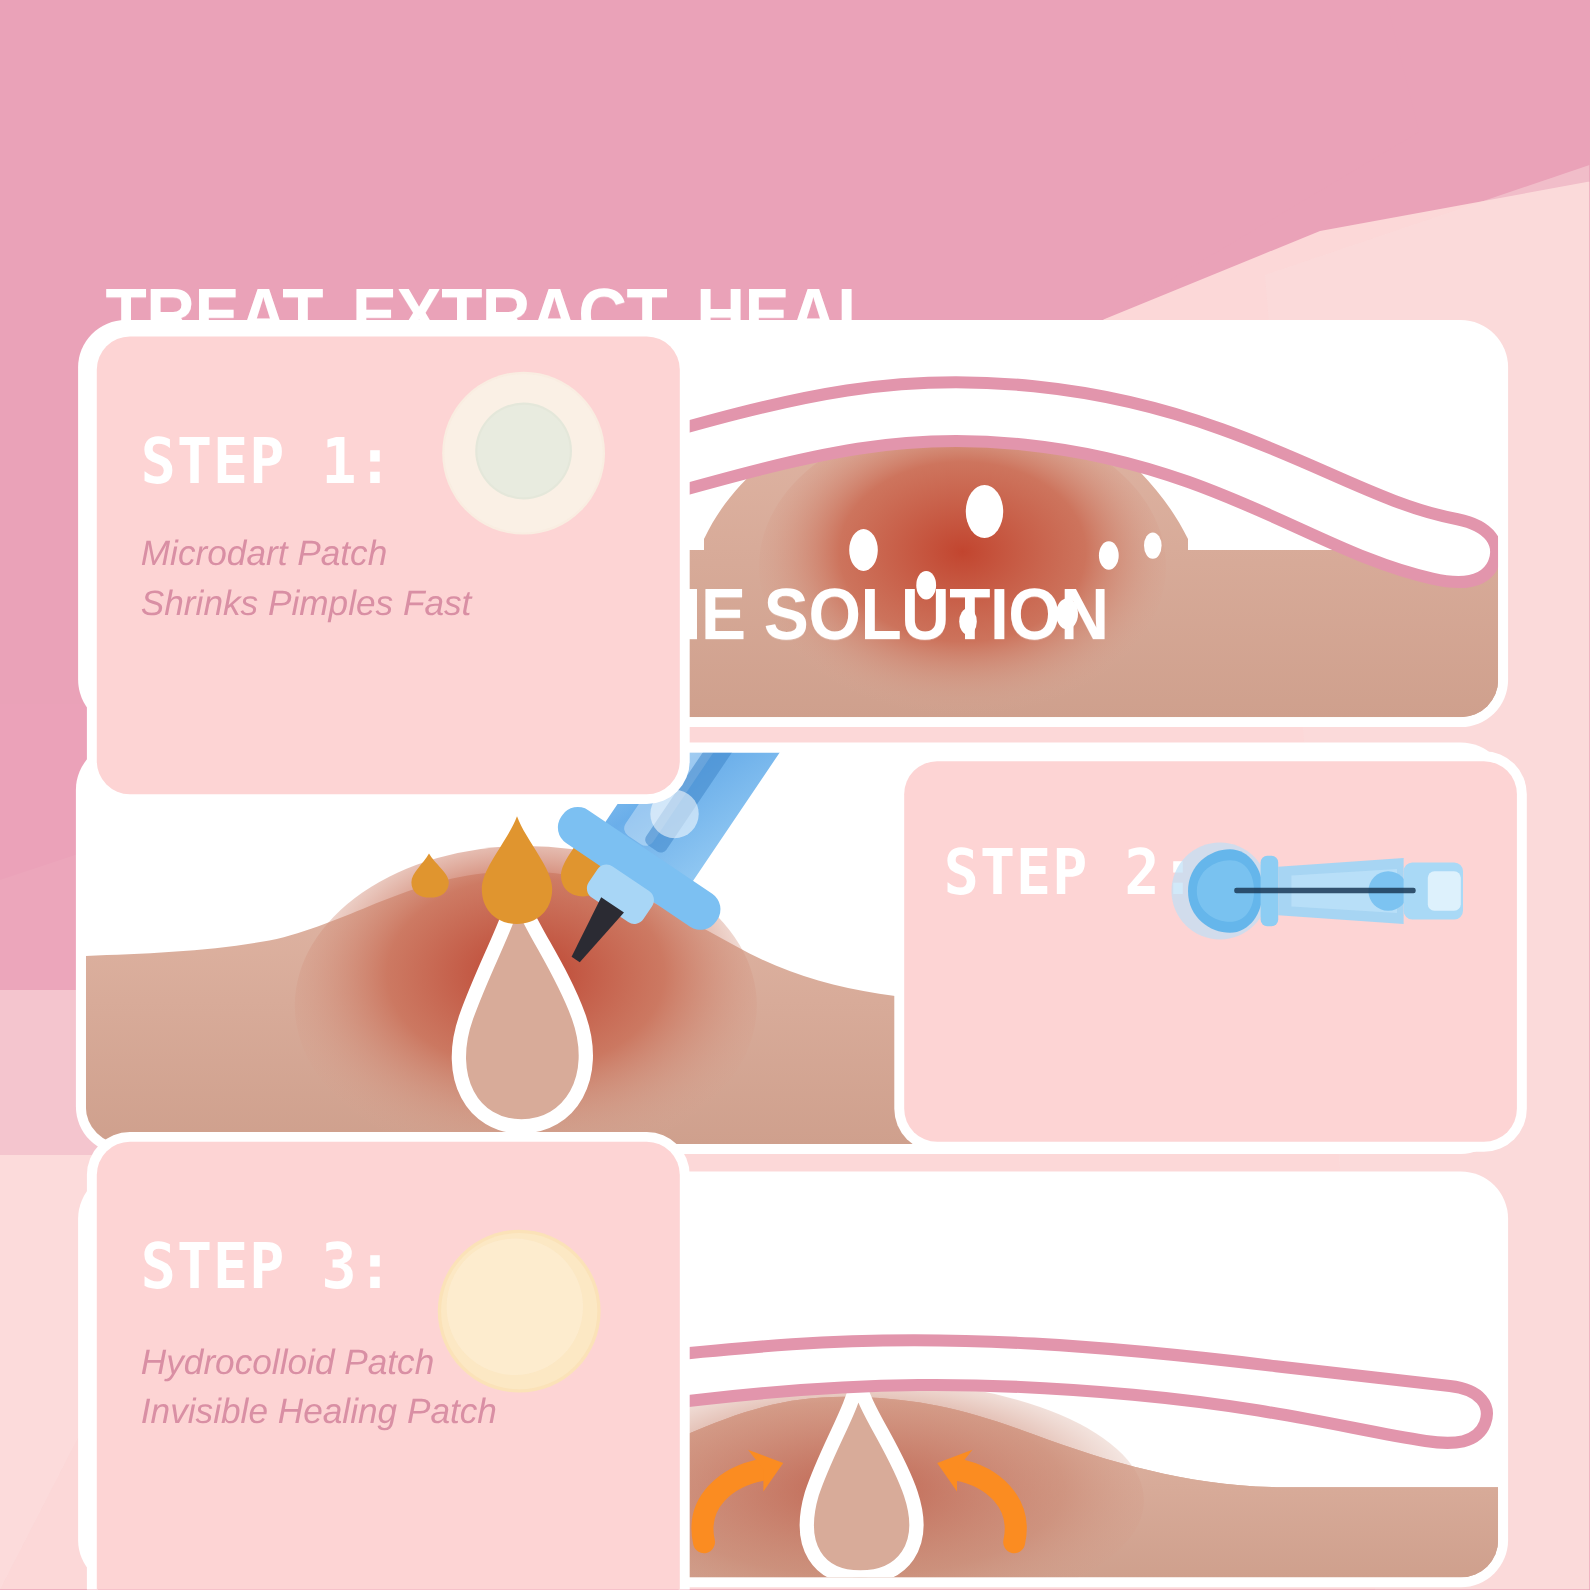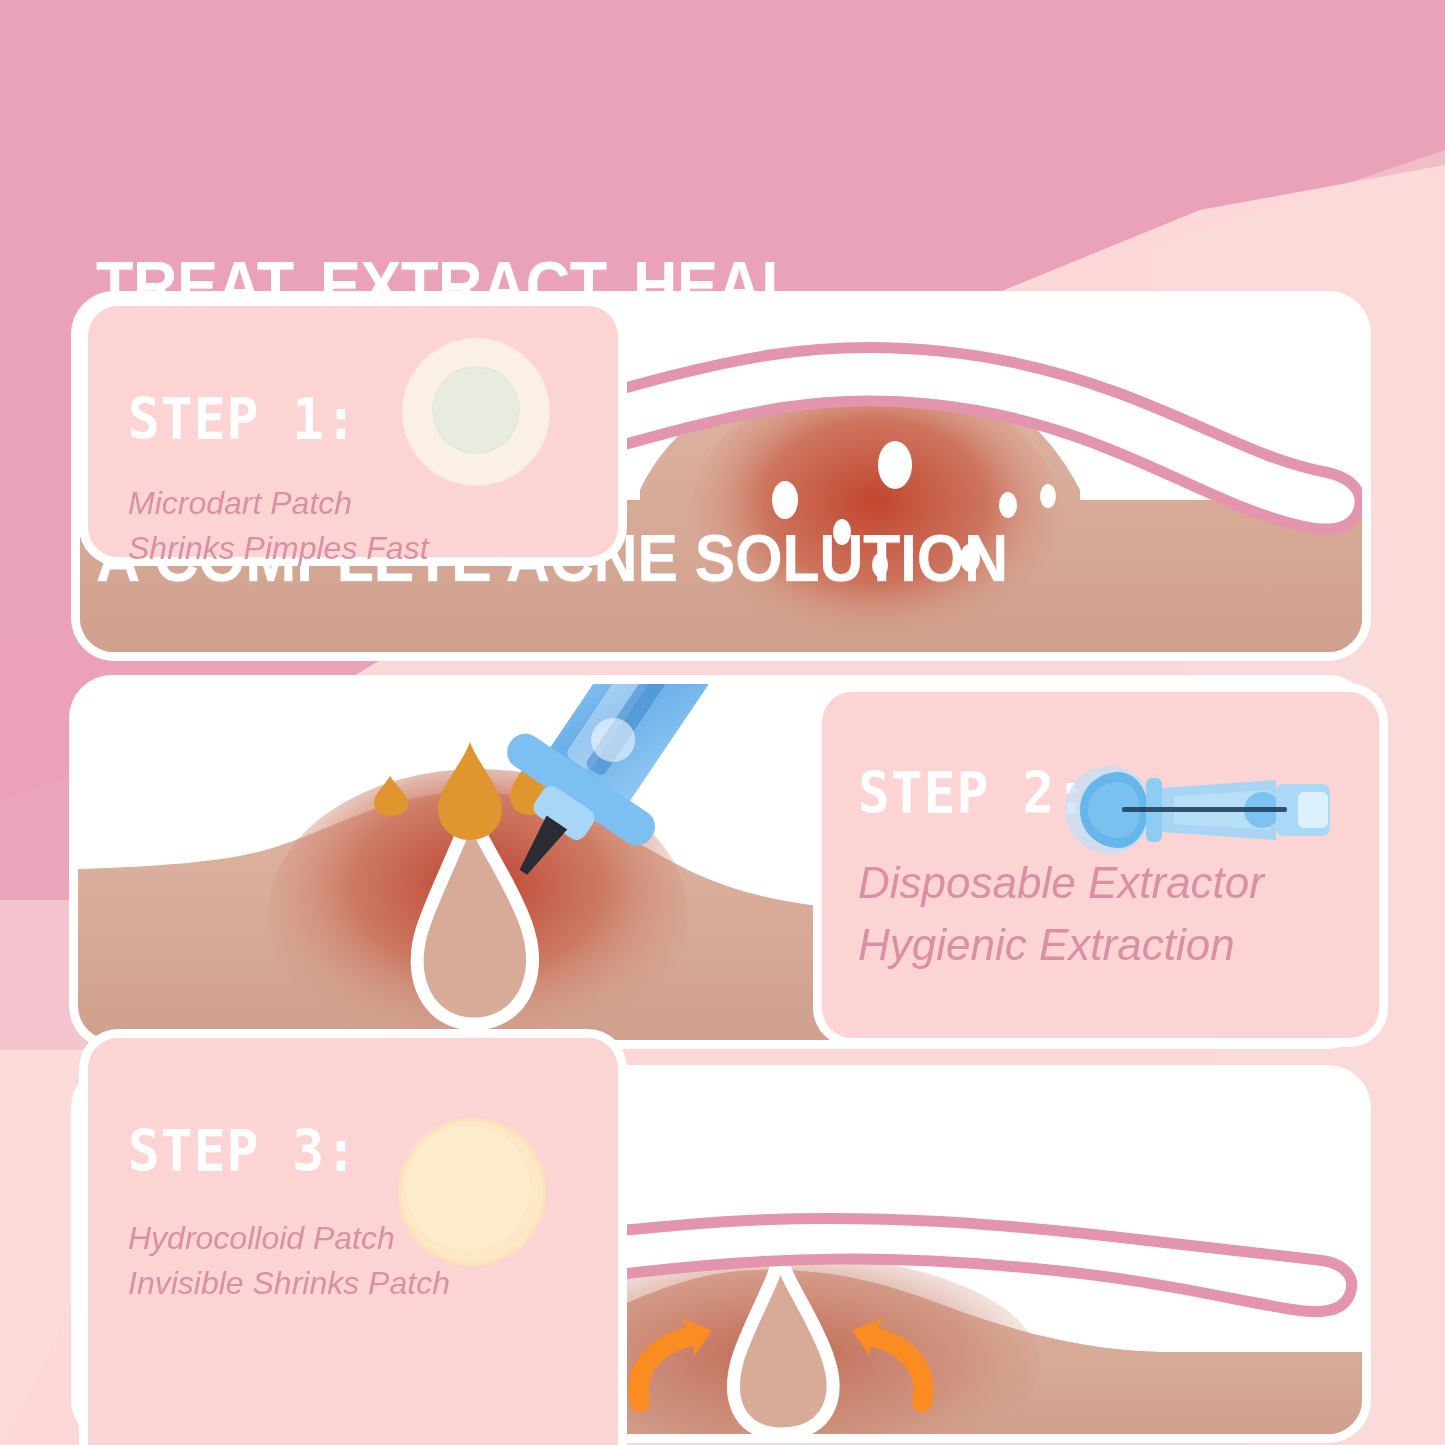--- a/index.html
+++ b/index.html
@@ -39,21 +39,21 @@
   .illus { position:absolute; inset:0; }
 
   
   .card {
     position:absolute; z-index:6;
     background:#fdd4d4;
     border-radius:30px;
     box-shadow:0 0 0 9px #ffffff;
     padding:0;
   }
-  #card1 { left:88px;  top:306px;  width:530px; height:251px; }
+  #card1 { left:88px;  top:306px;  width:530px; height:416px; }
   #card2 { left:822px; top:692px;  width:557px; height:346px; }
   #card3 { left:88px;  top:1038px; width:530px; height:453px; }
 
   .step-label {
     position:absolute; color:#ffffff;
     font-family:"DejaVu Sans Mono", monospace;
     font-weight:bold; font-size:54px;
     letter-spacing:1px;
     transform:scaleY(1.06) scaleX(0.98); transform-origin:left top;
     white-space:nowrap;
@@ -189,22 +189,20 @@
       <circle cx="508" cy="55" r="22" fill="#ffffff" opacity="0.55"></circle>
       <rect x="424" y="96" width="170" height="36" rx="17" fill="#7cc0f2"></rect>
       <rect x="478" y="126" width="60" height="34" rx="10" fill="#a8d6f6"></rect>
       <path d="M495,155 L520,155 L512,215 L503,215 Z" fill="#2b2b33"></path>
     </g>
   </svg>
 </div>
 
 <div class="card" id="card2">
   <div class="step-label">STEP 2:</div>
-  <div class="card-body">Disposable Extractor
-Hygienic Extraction</div>
 </div>
 <svg class="card-icon" id="icon2" viewBox="0 0 290 96">
   <ellipse cx="47" cy="48" rx="44" ry="44" fill="#bddff6" opacity="0.7"></ellipse>
   <path d="M18,48 C18,24 38,10 56,10 C74,10 86,28 86,48 C86,68 74,86 56,86 C38,86 18,72 18,48 Z" fill="#5bb2ea" opacity="0.92"></path>
   <path d="M26,48 C26,30 42,20 56,20 C70,20 78,32 78,48 C78,64 70,76 56,76 C42,76 26,66 26,48 Z" fill="#7ec6f1" opacity="0.8"></path>
   <rect x="84" y="16" width="16" height="64" rx="6" fill="#8dcdf3"></rect>
   <path d="M100,26 L214,18 L214,78 L100,70 Z" fill="#9fd5f5" opacity="0.92"></path>
   <path d="M112,34 L208,28 L208,68 L112,62 Z" fill="#bfe3f9" opacity="0.7"></path>
   <ellipse cx="200" cy="48" rx="18" ry="18" fill="#7cc3f1"></ellipse>
   <rect x="214" y="22" width="54" height="52" rx="8" fill="#a9d9f6"></rect>
@@ -246,19 +244,19 @@
              C790,138 930,150 1080,168 C1150,176 1200,182 1238,186
              C1266,189 1276,204 1270,220 C1263,238 1242,240 1216,236
              C1150,226 1080,206 950,194 C810,181 700,182 560,198
              C420,214 250,240 120,248 C84,250 58,248 60,228 Z" fill="#ffffff" stroke="#e295ac" stroke-width="11" stroke-linejoin="round"></path>
   </svg>
 </div>
 
 <div class="card" id="card3">
   <div class="step-label">STEP 3:</div>
   <div class="card-body">Hydrocolloid Patch
-Invisible Shrinks Patch</div>
+Invisible Healing Patch</div>
 </div>
 <svg class="card-icon" id="icon3" viewBox="0 0 160 160">
   <circle cx="80" cy="80" r="74" fill="#fbe2b8"></circle>
   <circle cx="80" cy="80" r="71" fill="#fce8c4"></circle>
   <circle cx="76" cy="76" r="62" fill="#fdecd0" opacity="0.85"></circle>
 </svg>
 
 </body></html>

